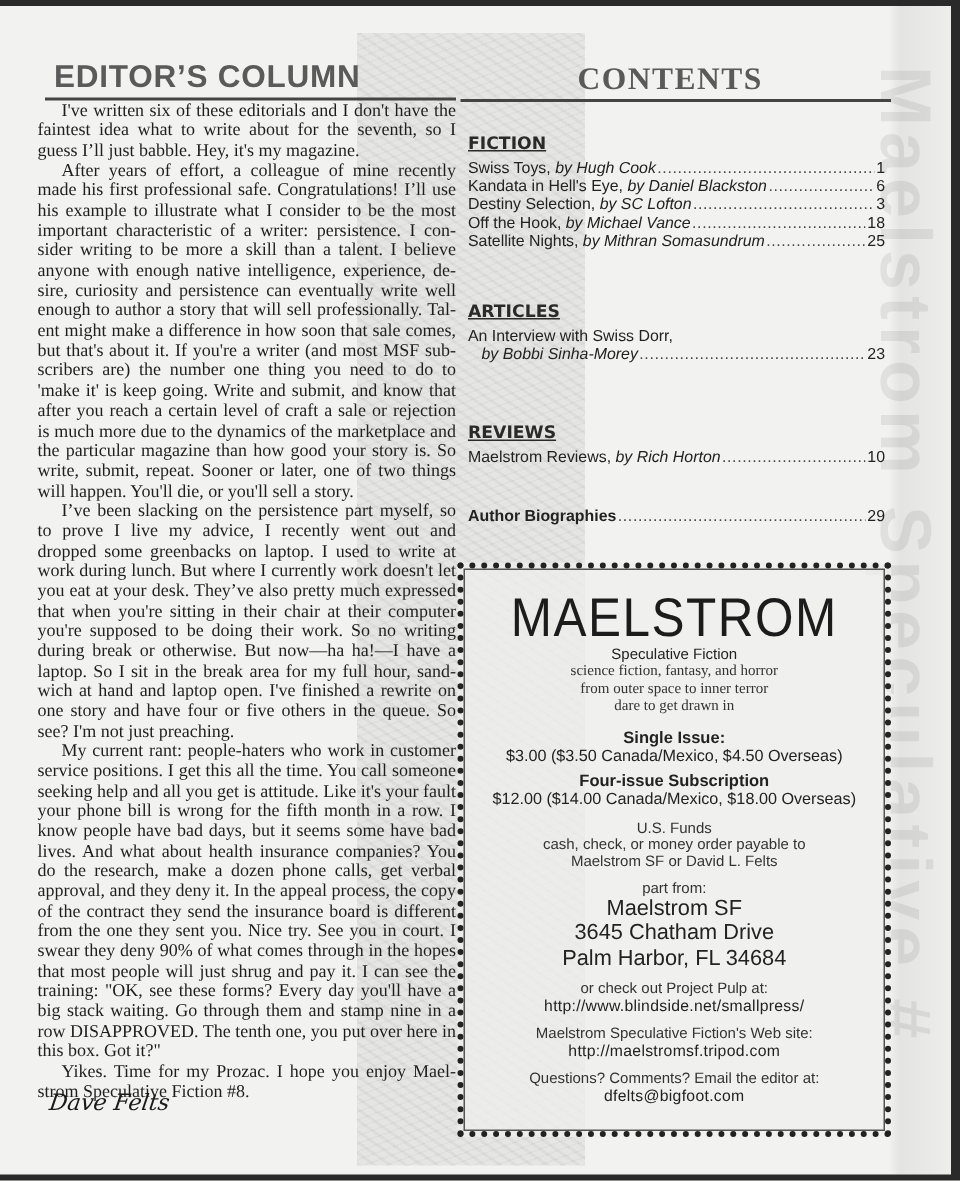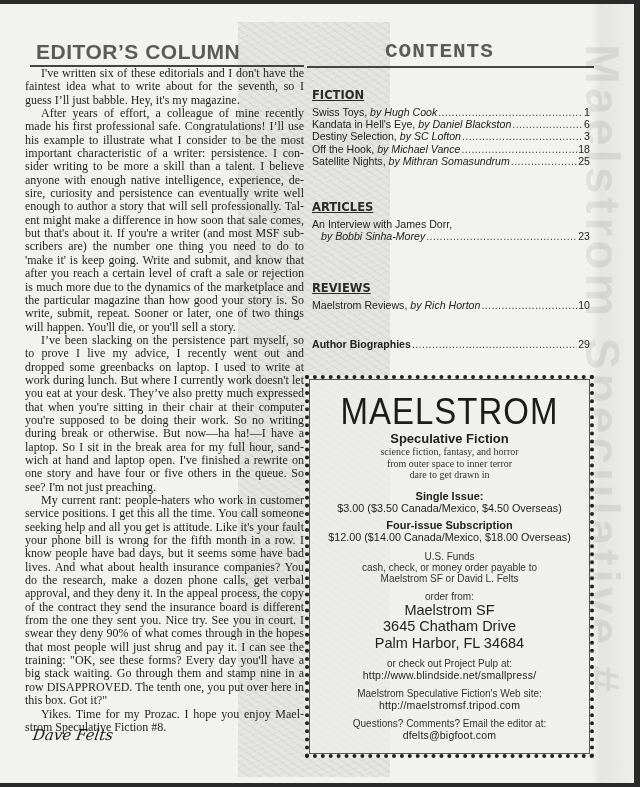--- a/index.html
+++ b/index.html
@@ -81,21 +81,21 @@
       font-style: italic;
       font-size: 15px;
       color: #1a1a1a;
       transform: skewX(-8deg);
     }
 
     
     .contents-title {
       position: absolute;
       left: 385px; top: 36px;
-      font-family: Liberation Mono, monospace;
+      font-family: Liberation Serif, serif;
       font-weight: bold;
       font-size: 21px;
       color: #5a5a5a;
       letter-spacing: 1px;
     }
     .contents-rule {
       position: absolute;
       left: 307px; top: 62px;
       width: 287px; height: 1.5px;
       background: #444;
@@ -154,22 +154,22 @@
       margin-top: 16px;
       font-family: "Liberation Sans", sans-serif;
       font-size: 33px;
       font-weight: normal;
       letter-spacing: 1px;
       color: #1c1c1c;
       line-height: 34px;
       transform: scaleY(1.1);
     }
     .ad-subtitle {
-      font-weight: bold;
-      font-size: 13px;
+      font-weight: normal;
+      font-size: 10px;
       margin-top: 2px;
     }
     .ad-tagline {
       font-family: "Liberation Serif", serif;
       font-size: 10px;
       line-height: 11.5px;
       color: #333;
     }
     .ad-label {
       font-weight: bold;
@@ -248,21 +248,21 @@
     <div class="toc-row">
       <span class="title"><span>Satellite Nights, </span><em>by Mithran Somasundrum</em></span>
       <span class="dots"></span>
         <span class="page-num">25</span>
     </div>
   </div>
 
   <div class="toc" style="top:196px;">
     <div class="toc-heading">ARTICLES</div>
     <div class="toc-row">
-      <span class="title">An Interview with James Dorr,</span>
+      <span class="title">An Interview with Swiss Dorr,</span>
     </div>
     <div class="toc-row indent">
       <span class="title"><em>by Bobbi Sinha-Morey</em></span>
       <span class="dots"></span>
         <span class="page-num">23</span>
     </div>
   </div>
 
   <div class="toc" style="top:277px;">
     <div class="toc-heading">REVIEWS</div>
@@ -291,21 +291,21 @@
     <div class="ad-label">Single Issue:</div>
     <div class="ad-price">$3.00 ($3.50 Canada/Mexico, $4.50 Overseas)</div>
 
     <div class="ad-label mt4">Four-issue Subscription</div>
     <div class="ad-price">$12.00 ($14.00 Canada/Mexico, $18.00 Overseas)</div>
 
     <div class="ad-small mt6">U.S. Funds</div>
     <div class="ad-small">cash, check, or money order payable to</div>
     <div class="ad-small">Maelstrom SF or David L. Felts</div>
 
-    <div class="ad-small mt6">order from:</div>
+    <div class="ad-small mt6">part from:</div>
     <div class="ad-address">Maelstrom SF</div>
     <div class="ad-address">3645 Chatham Drive</div>
     <div class="ad-address">Palm Harbor, FL  34684</div>
 
     <div class="ad-small mt6">or check out Project Pulp at:</div>
     <div class="ad-url">http://www.blindside.net/smallpress/</div>
 
     <div class="ad-small mt6">Maelstrom Speculative Fiction's Web site:</div>
     <div class="ad-url">http://maelstromsf.tripod.com</div>
 

